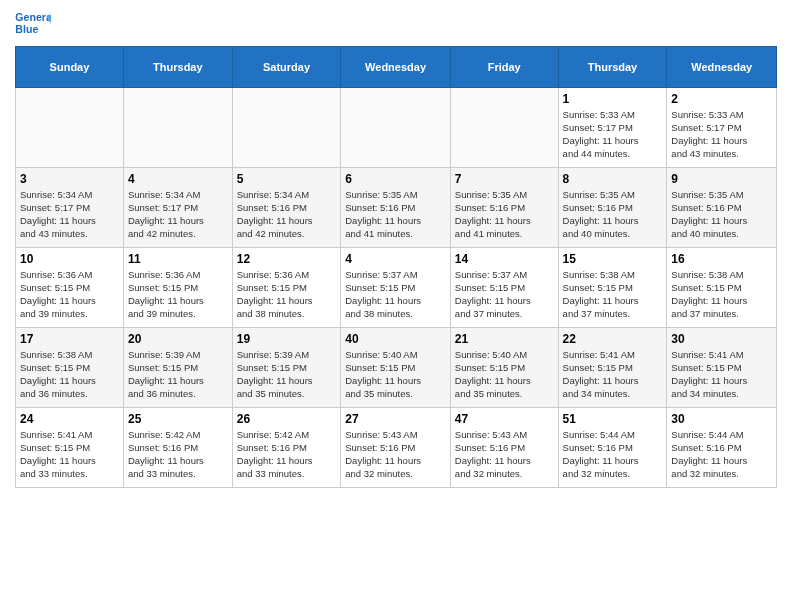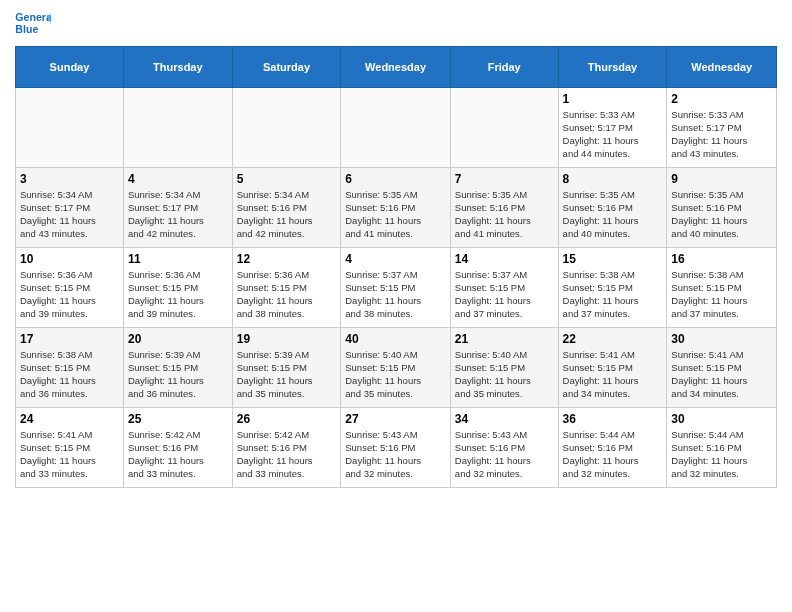--- a/index.html
+++ b/index.html
@@ -312,28 +312,28 @@
 and 33 minutes.</div>
           </td>
           <td>
             <span class="day-num">27</span>
             <div class="day-info" style="white-space: pre-line;">Sunrise: 5:43 AM
 Sunset: 5:16 PM
 Daylight: 11 hours
 and 32 minutes.</div>
           </td>
           <td>
-            <span class="day-num">34</span>
+            <span class="day-num">47</span>
             <div class="day-info" style="white-space: pre-line;">Sunrise: 5:43 AM
 Sunset: 5:16 PM
 Daylight: 11 hours
 and 32 minutes.</div>
           </td>
           <td>
-            <span class="day-num">36</span>
+            <span class="day-num">51</span>
             <div class="day-info" style="white-space: pre-line;">Sunrise: 5:44 AM
 Sunset: 5:16 PM
 Daylight: 11 hours
 and 32 minutes.</div>
           </td>
           <td>
             <span class="day-num">30</span>
             <div class="day-info" style="white-space: pre-line;">Sunrise: 5:44 AM
 Sunset: 5:16 PM
 Daylight: 11 hours

